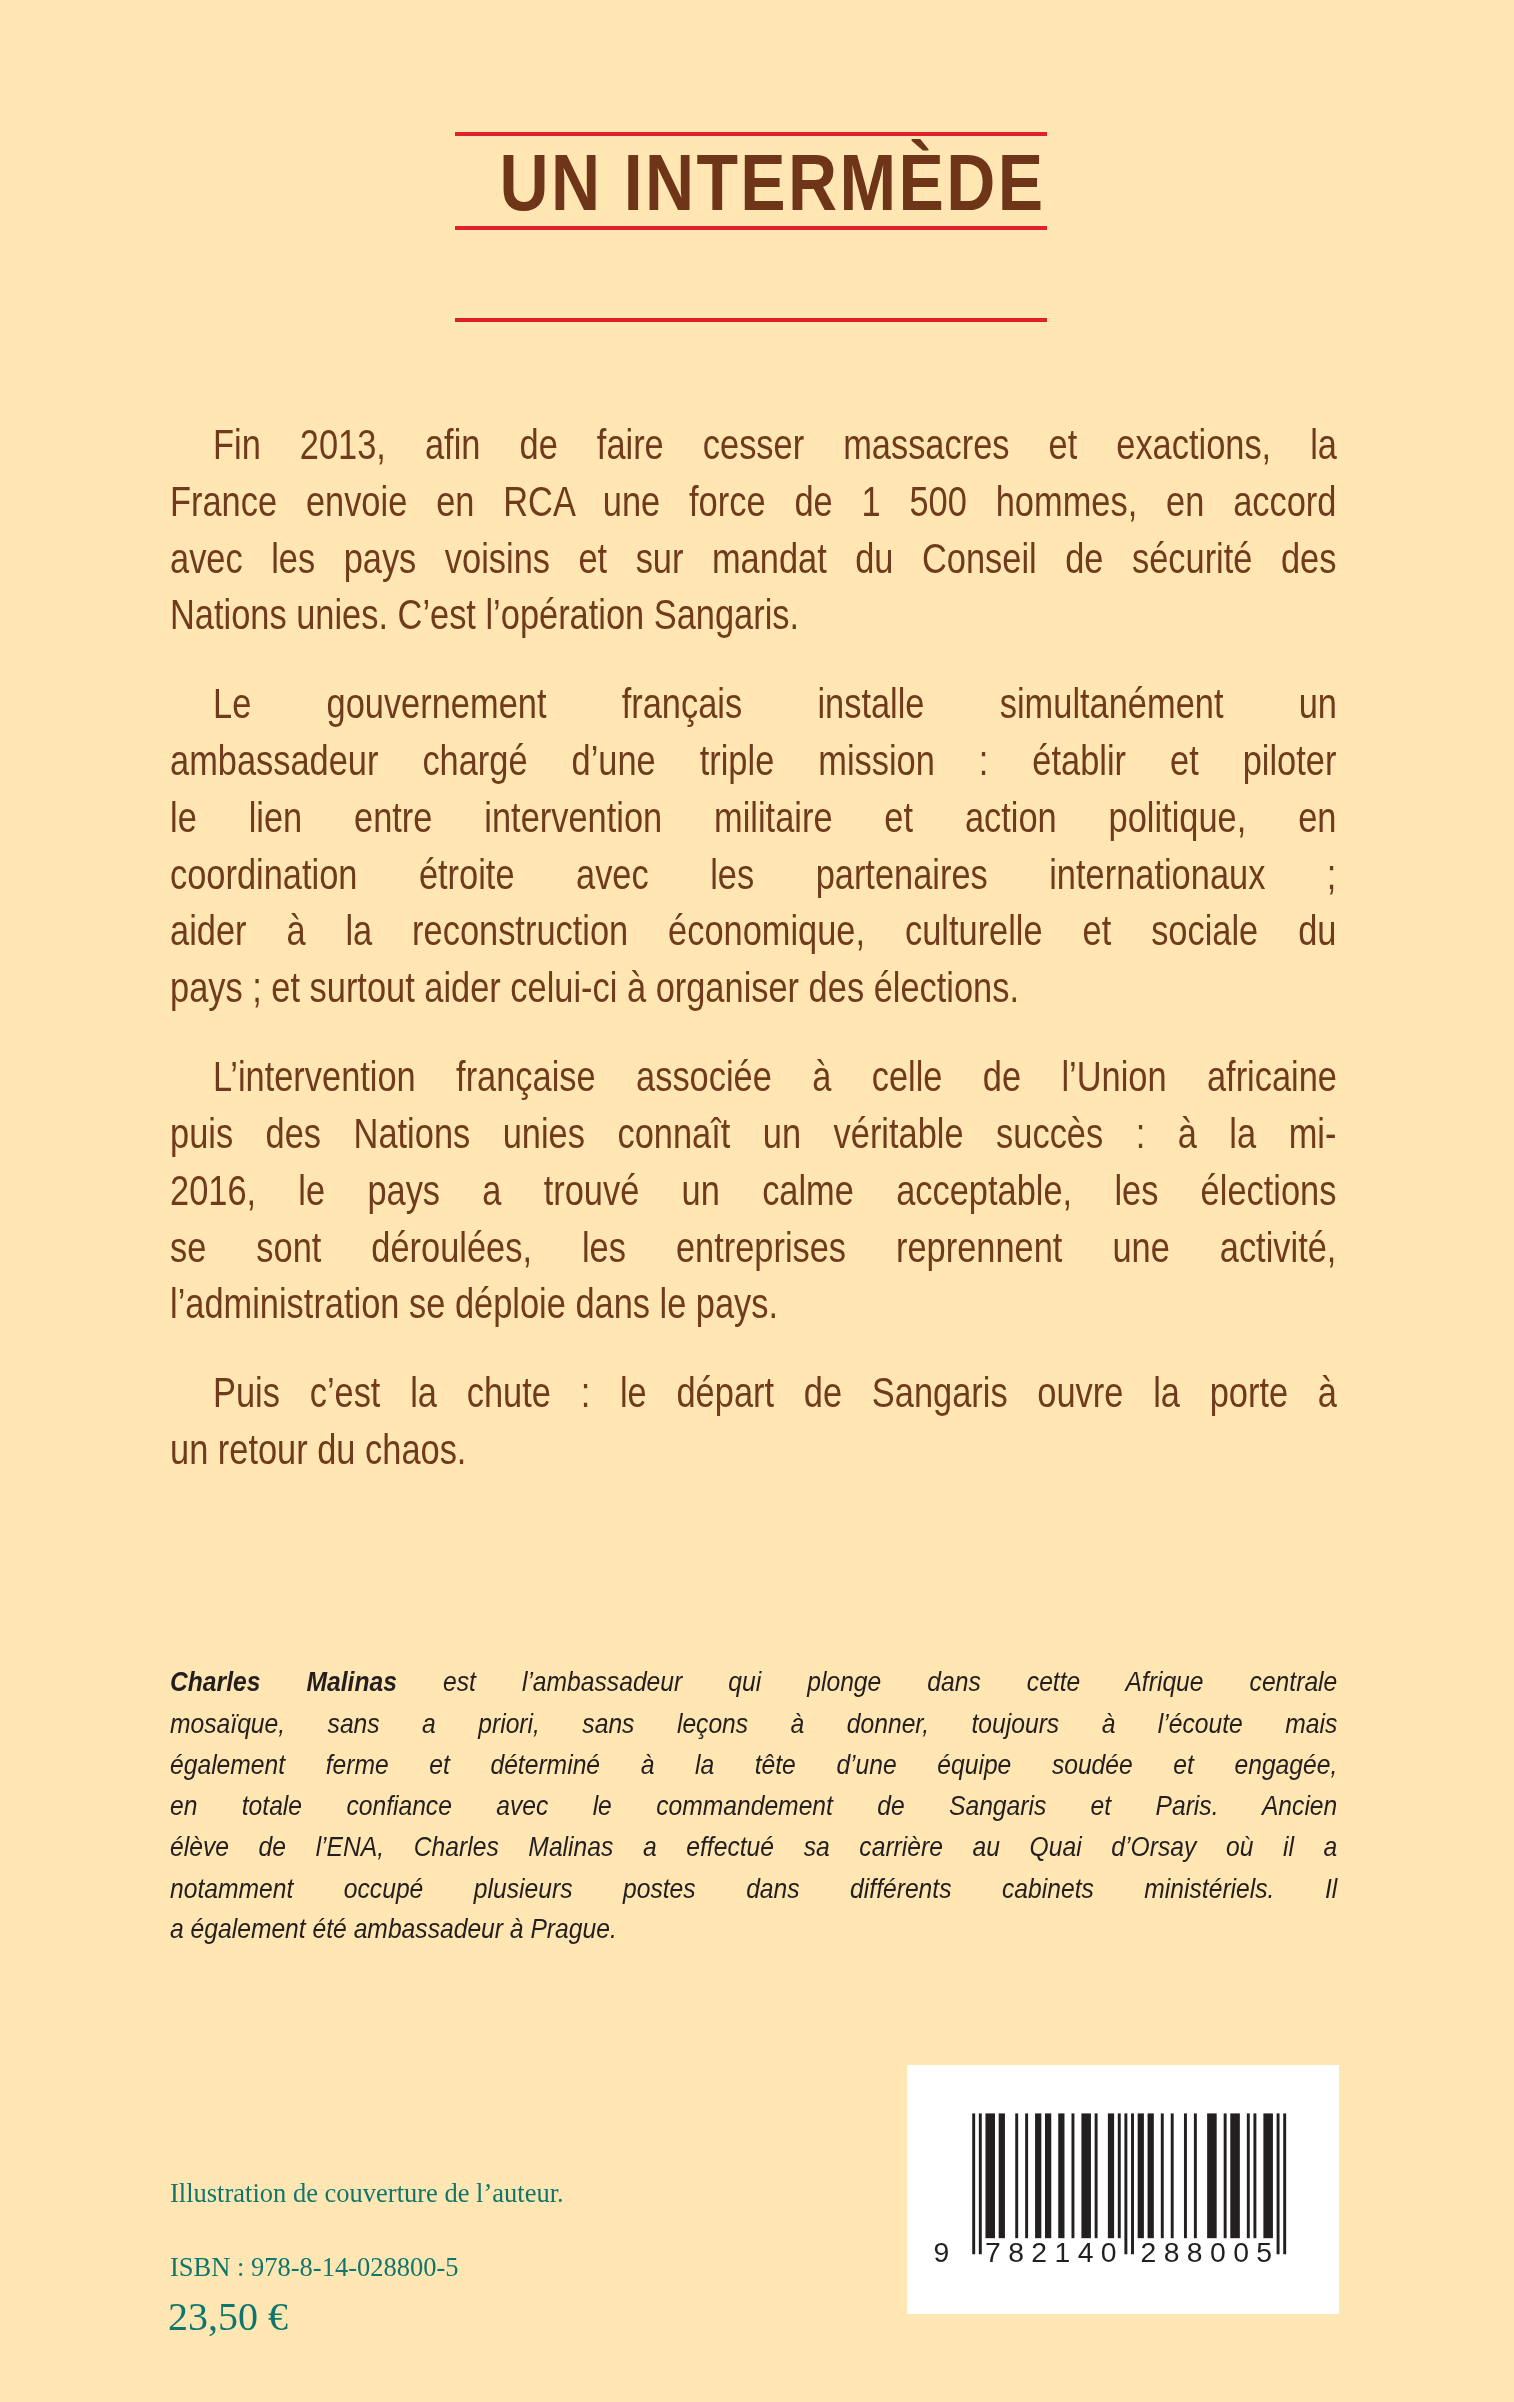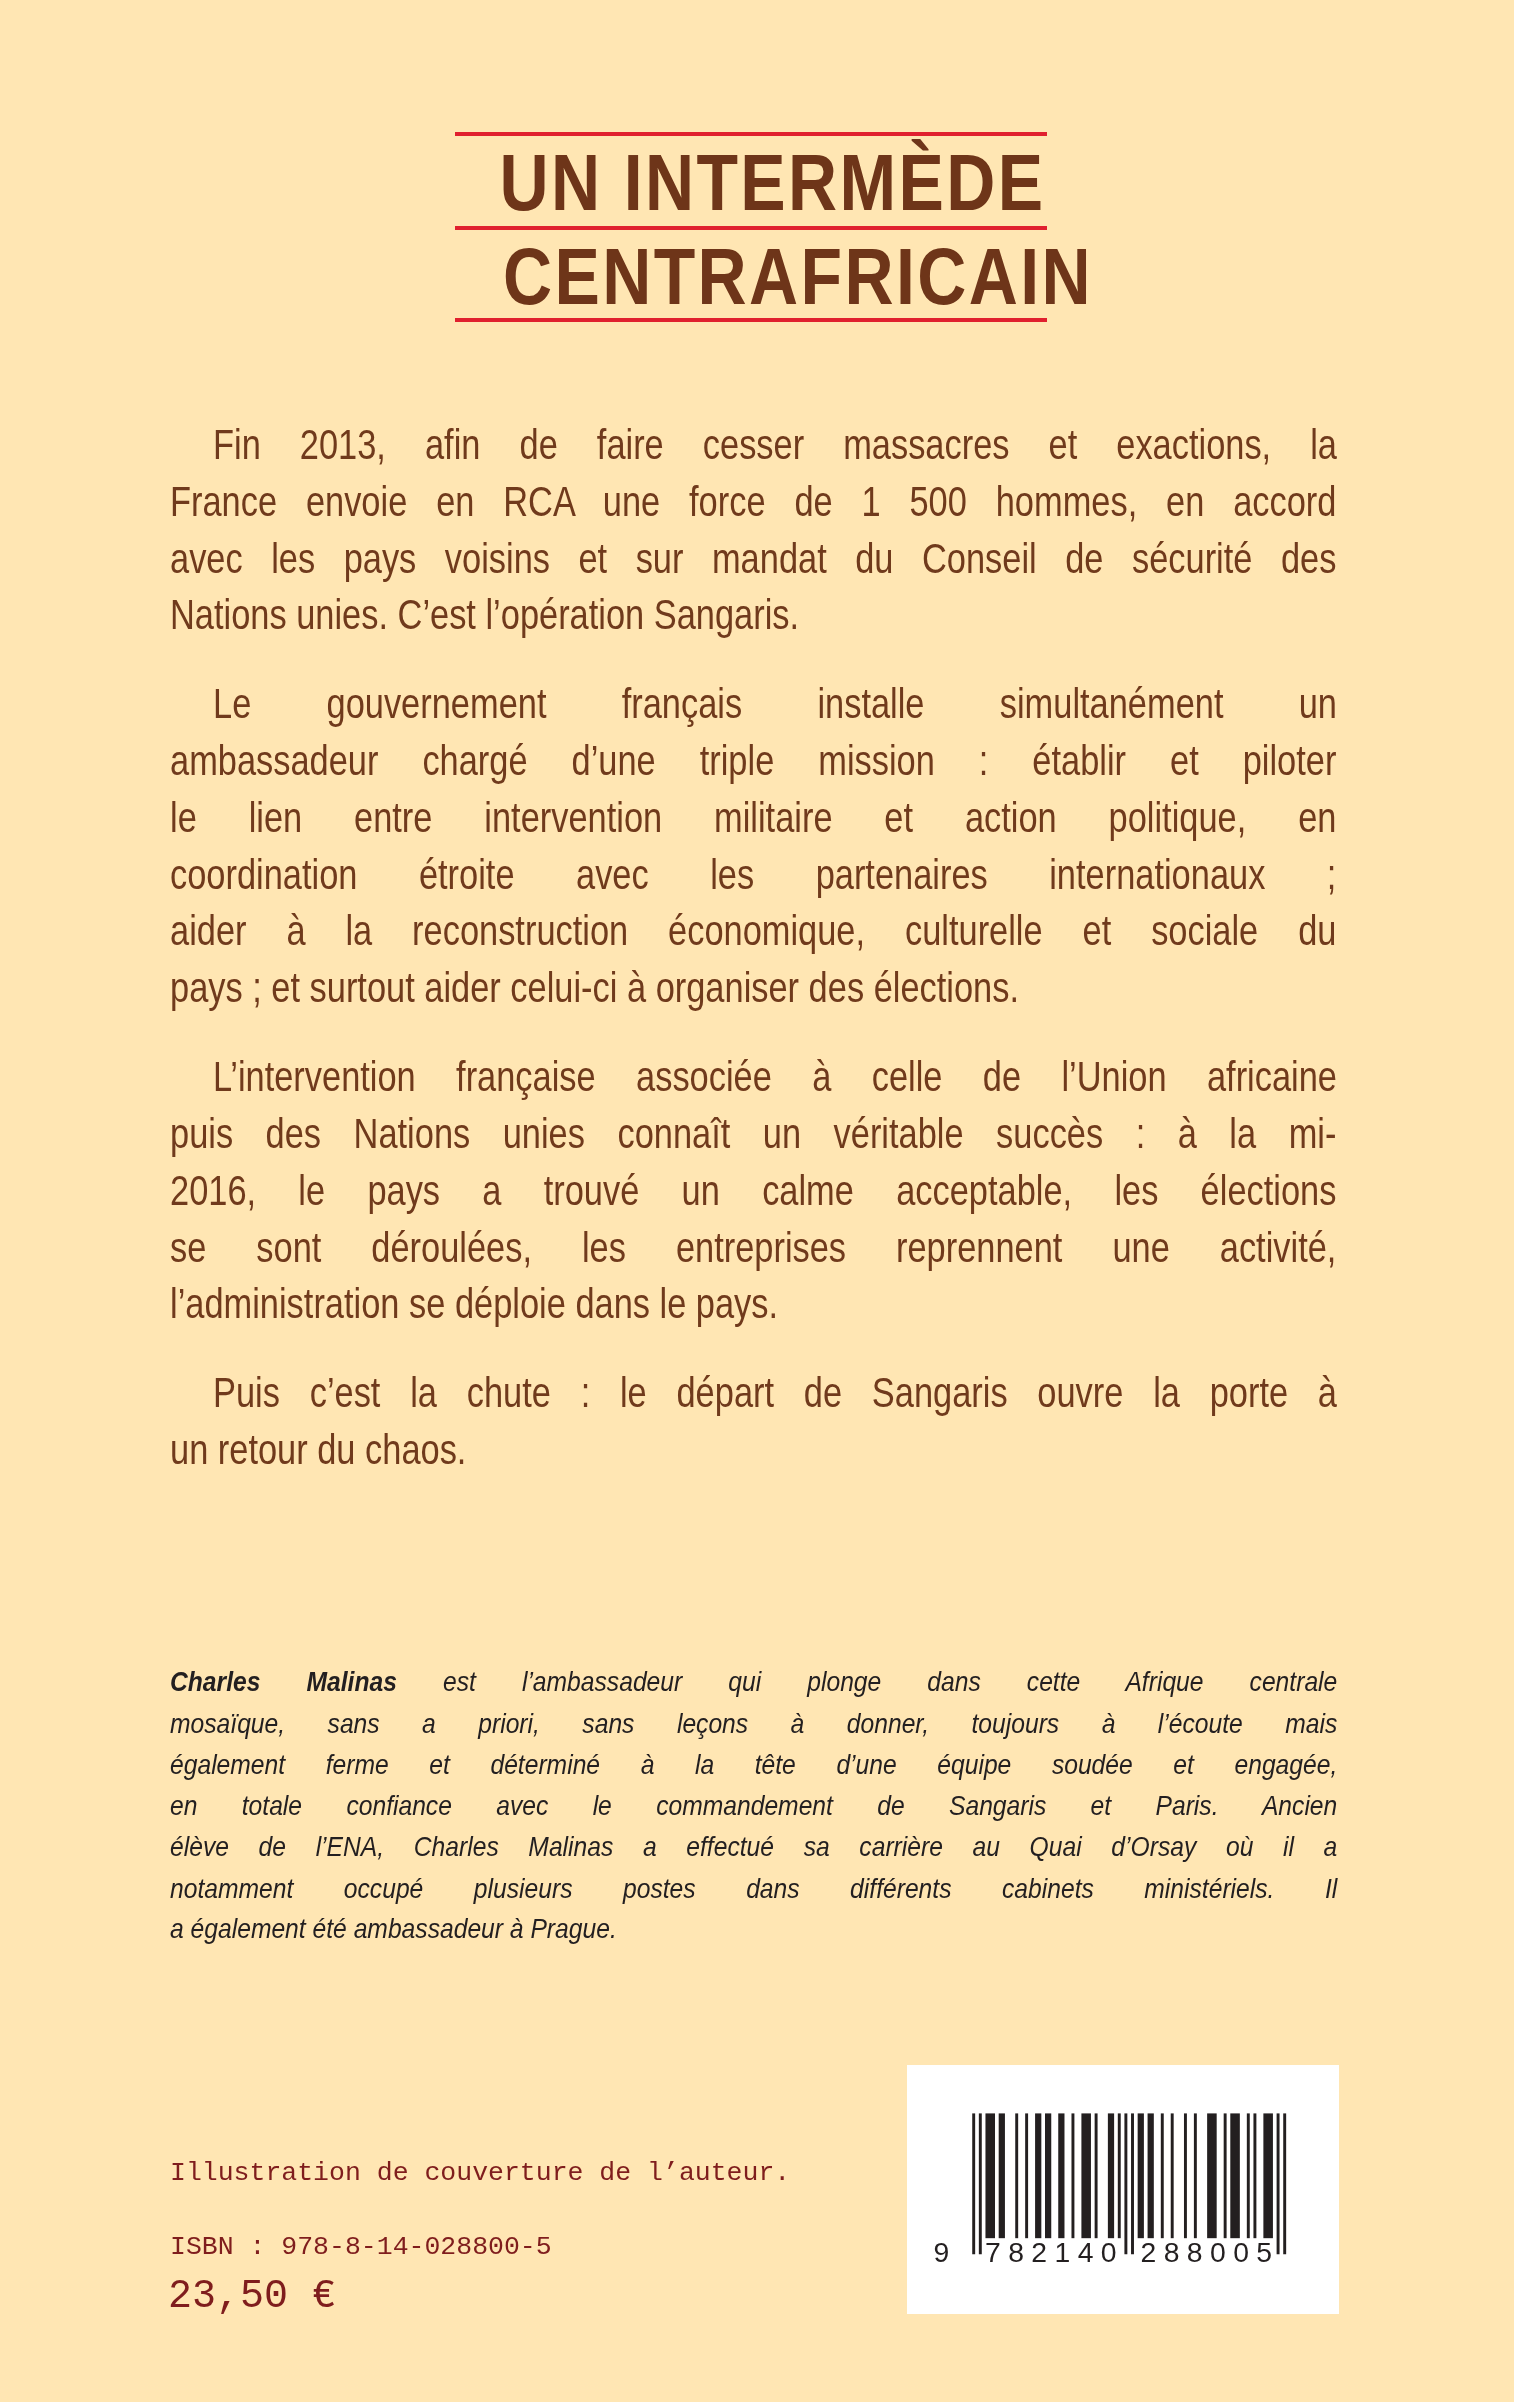--- a/index.html
+++ b/index.html
@@ -26,36 +26,35 @@
     font-family: "Liberation Sans", sans-serif; font-size: 43px; line-height: 43px;
     color: #703A1C; width: 1458px; transform: scaleX(0.8);
   }
   .bio-line {
     font-family: "Liberation Sans", sans-serif; font-style: italic; font-size: 27.4px; line-height: 27.4px;
     color: #231F20; width: 1297px; transform: scaleX(0.9);
   }
   .bio-line b { font-weight: bold; }
 
   .small {
-    position: absolute; font-family: Liberation Mono, monospace; color: #7f1d1d; white-space: nowrap;
+    position: absolute; font-family: Liberation Serif, serif; color: #0f766e; white-space: nowrap; margin-top: 20px;
   }
 
   
   .barcode-box { position: absolute; left: 907px; top: 2065px; width: 432px; height: 249px; background: #FFFFFF; }
   .barcode-box svg { position: absolute; left: 0; top: 0; }
 </style>
 </head>
 <body>
 
 <div class="page">
 
   <div class="rule" style="top:132px"></div>
   <div class="title-line" style="top:143px"><span>UN INTERMÈDE</span></div>
   <div class="rule" style="top:226px"></div>
-  <div class="title-line" style="top:237px"><span>CENTRAFRICAIN</span></div>
   <div class="rule" style="top:318px"></div>
 
   <div id="blurb">
       <div class="line body-line" style="left: 213px; width: 1405px; top: 423px;">Fin 2013, afin de faire cesser massacres et exactions, la</div>
       <div class="line body-line" style="left: 170px; width: 1458px; top: 480px;">France envoie en RCA une force de 1 500 hommes, en accord</div>
       <div class="line body-line" style="left: 170px; width: 1458px; top: 537px;">avec les pays voisins et sur mandat du Conseil de sécurité des</div>
       <div class="line body-line last" style="left: 170px; width: 1458px; top: 593px;">Nations unies. C’est l’opération Sangaris.</div>
       <div class="line body-line" style="left: 213px; width: 1405px; top: 682px;">Le gouvernement français installe simultanément un</div>
       <div class="line body-line" style="left: 170px; width: 1458px; top: 739px;">ambassadeur chargé d’une triple mission : établir et piloter</div>
       <div class="line body-line" style="left: 170px; width: 1458px; top: 796px;">le lien entre intervention militaire et action politique, en</div>

